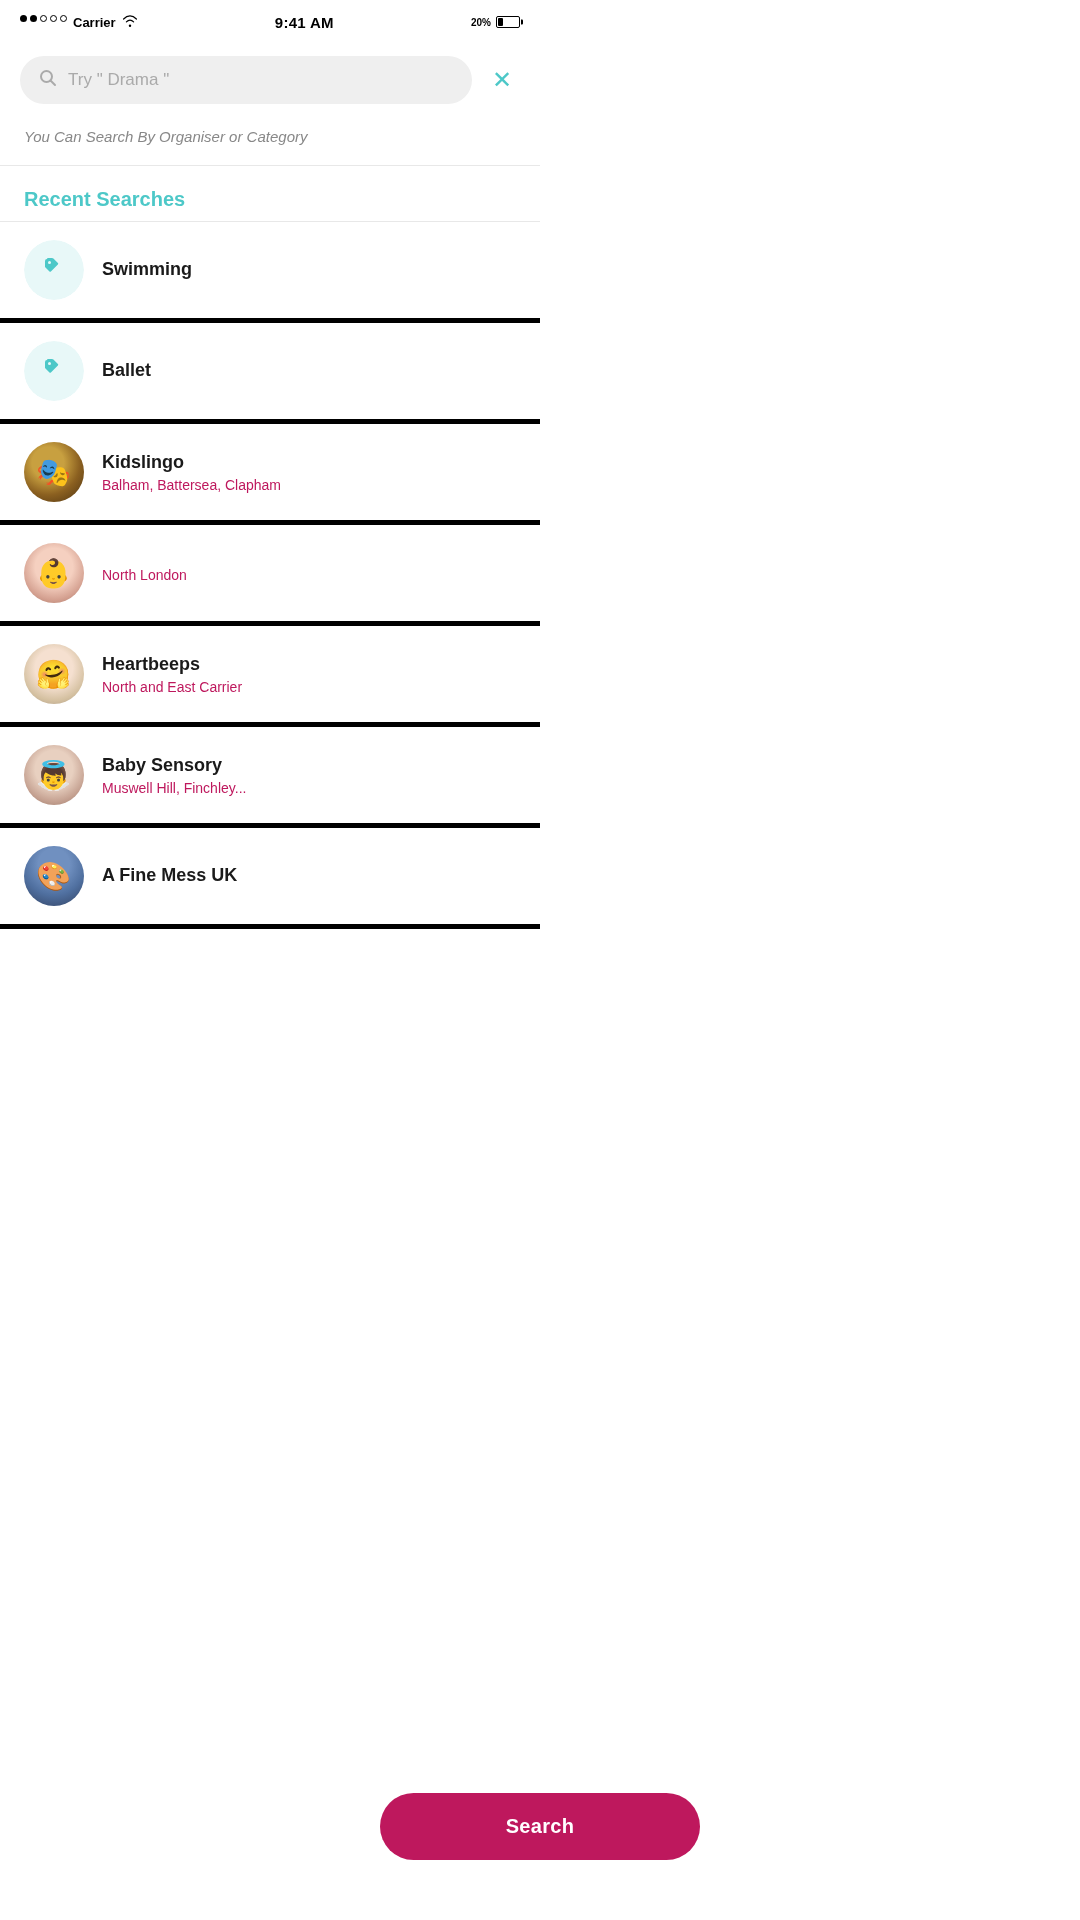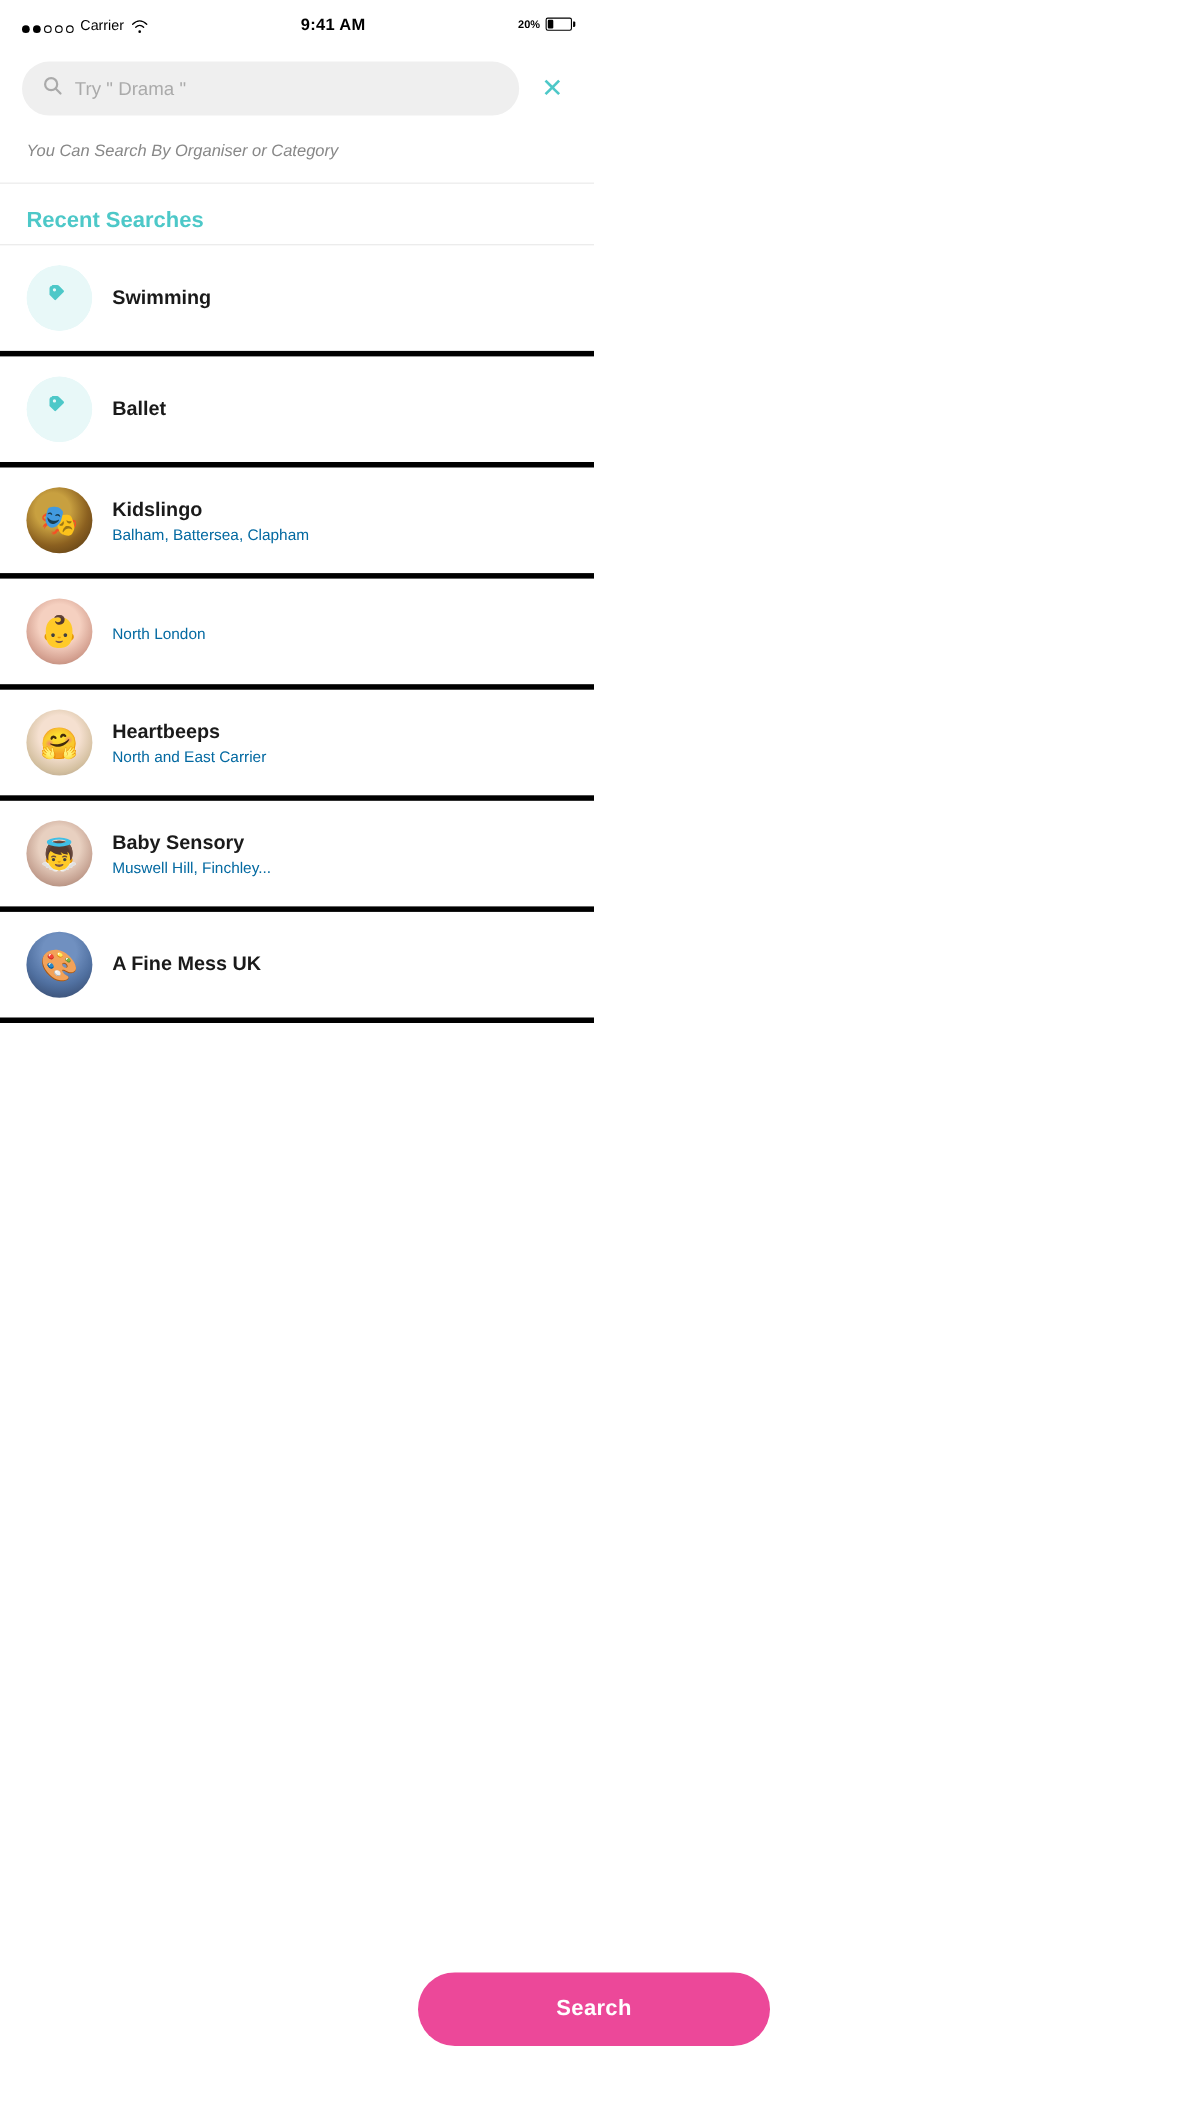--- a/index.html
+++ b/index.html
@@ -18,24 +18,24 @@
     .status-bar {
       display: flex;
       justify-content: space-between;
       align-items: center;
       padding: 8px 20px 4px 20px;
       height: 40px;
     }
 
     .status-left {
       display: flex;
-      align-items: flex-end;
+      align-items: flex-start;
       gap: 6px;
       font-size: 13px;
-      font-weight: 400;
+      font-weight: 700;
     }
 
     .signal-dots {
       display: flex;
       gap: 3px;
       align-items: center;
     }
 
     .dot {
       width: 7px;
@@ -214,21 +214,21 @@
 
     .item-name {
       font-size: 18px;
       font-weight: 700;
       color: #1a1a1a;
       line-height: 1.3;
     }
 
     .item-sub {
       font-size: 14px;
-      color: #0369a1;
+      color: #be185d;
       margin-top: 3px;
     }
 
     
     .avatar-kidslingo {
       background: radial-gradient(circle at 40% 35%, #c8a040 30%, #8b6020 60%, #4a3010 100%);
       position: relative;
     }
 
     .avatar-kidslingo::after {
@@ -287,21 +287,21 @@
       bottom: 60px;
       left: 50%;
       transform: translateX(-50%);
       width: 320px;
       z-index: 100;
     }
 
     .search-button {
       width: 100%;
       padding: 22px 0;
-      background: #ec4899;
+      background: #be185d;
       border: none;
       border-radius: 40px;
       color: #fff;
       font-size: 20px;
       font-weight: 600;
       cursor: pointer;
       letter-spacing: 0.3px;
     }
   </style>
 </head>

